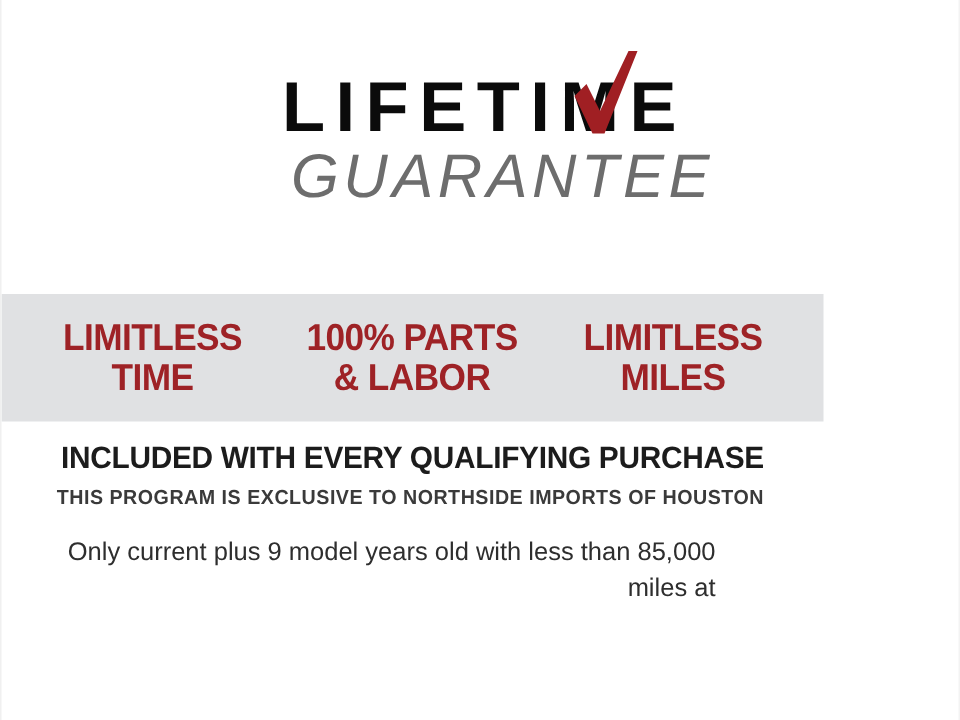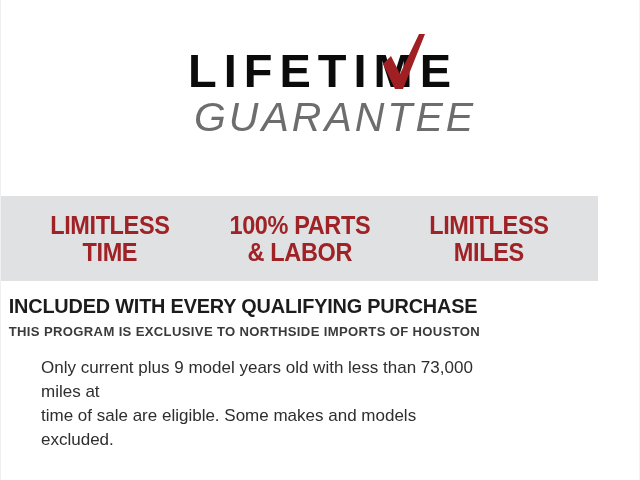--- a/index.html
+++ b/index.html
@@ -68,21 +68,21 @@
     margin-top: -2px;
     padding-left: 6px;
     margin-left: 22px;
   }
 
   
   .feature-band {
     position: absolute;
     left: 0;
     top: 196px;
-    width: 597px;
+    width: 548px;
     height: 85px;
     background: #e0e1e3;
     display: flex;
     align-items: center;
     justify-content: space-between;
     box-sizing: border-box;
     padding: 0 14px;
   }
 
   .feature-col {
@@ -98,21 +98,21 @@
   }
   .feature-col .l1 { display: block; }
   .feature-col .l2 { display: block; }
 
   
   .lower {
     position: absolute;
     left: 0;
     top: 294px;
     width: 516px;
-    text-align: left;
+    text-align: right;
   }
 
   .headline {
     font-family: "Liberation Sans", sans-serif;
     font-weight: bold;
     font-size: 20.5px;
     letter-spacing: -0.2px;
     color: #1c1c1c;
     transform: scaleX(0.97);
   }
@@ -173,18 +173,17 @@
       <span class="l2">MILES</span>
     </div>
   </div>
 
   <div class="lower">
     <div class="headline">INCLUDED WITH EVERY QUALIFYING PURCHASE</div>
 
     <div class="subheadline">THIS PROGRAM IS EXCLUSIVE TO NORTHSIDE IMPORTS OF HOUSTON</div>
 
     <div class="disclaimer">
-      <span class="dl">Only current plus 9 model years old with less than 73,000 miles at</span>
-      <span class="dl">time of sale are eligible. Some makes and models excluded.</span>
+      <span class="dl">Only current plus 9 model years old with less than 85,000 miles at</span>
     </div>
   </div>
 
 </div>
 
 </body></html>

